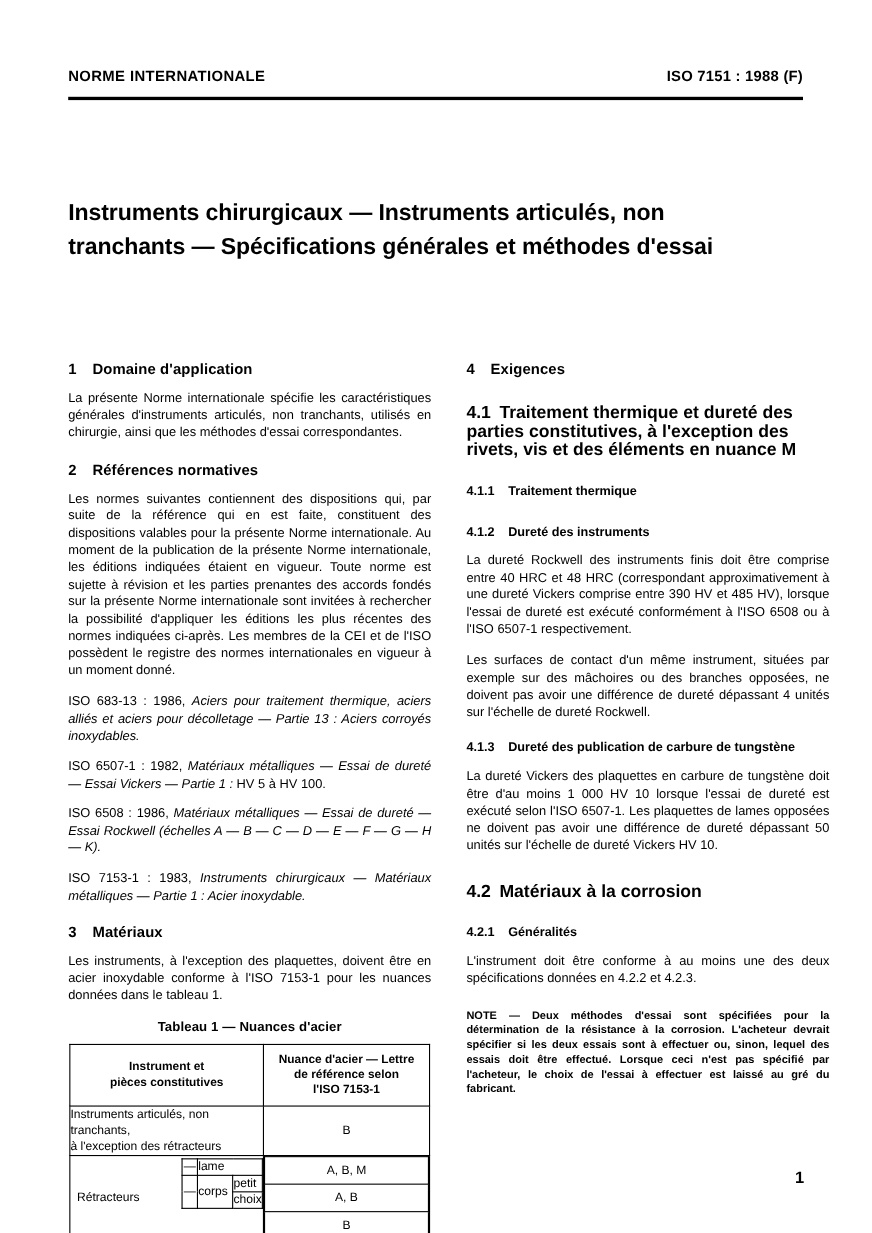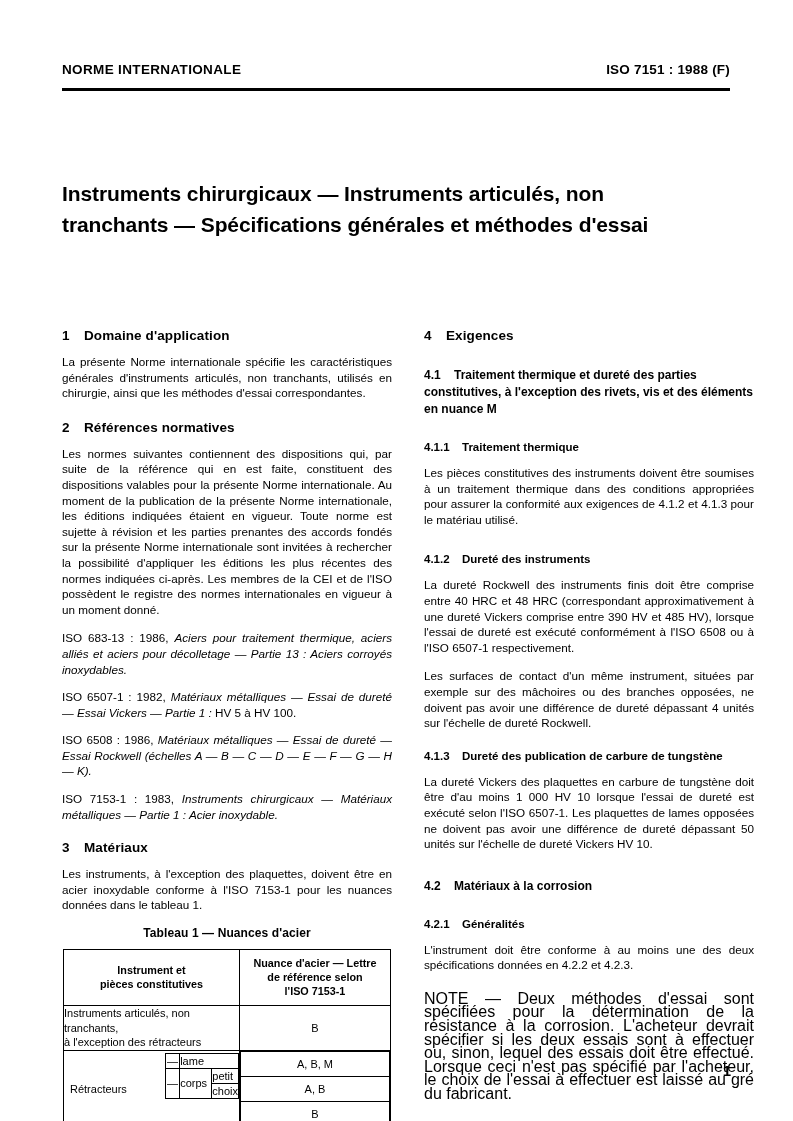--- a/index.html
+++ b/index.html
@@ -74,21 +74,21 @@
 
   h2.sec {
     font-size: 13.5px;
     font-weight: bold;
     margin: 0 0 11px 0;
     letter-spacing: 0.1px;
   }
   h2.sec .num { display: inline-block; min-width: 22px; }
 
   h3.subsec {
-    font-size: 12px;
+    font-size: 16px;
     font-weight: bold;
     margin: 0 0 10px 0;
     line-height: 17px;
   }
   h3.subsec .num { display: inline-block; min-width: 30px; }
 
   h4.subsubsec {
     font-size: 11.5px;
     font-weight: bold;
     margin: 0 0 12px 0;
@@ -104,24 +104,25 @@
   }
   p.ref {
     font-size: 11.7px;
     line-height: 15.6px;
     margin: 0 0 12px 0;
     text-align: justify;
   }
   p.ref i { font-style: italic; }
 
   p.note {
-    font-size: 16px;
+    font-size: 10px;
     line-height: 13.6px;
     margin: 0;
     text-align: justify;
+    font-weight: bold;
   }
 
   .gap-s { height: 6px; }
   .gap-m { height: 13px; }
 
   
   .table-caption {
     font-size: 12px;
     font-weight: bold;
     text-align: center;
@@ -300,21 +301,20 @@
 
     <h3 class="subsec">
       <span class="num">4.1</span><span>Traitement thermique et dureté des parties constitutives, à l'exception des rivets, vis et des éléments en nuance M</span>
     </h3>
 
     <div class="gap-m"></div>
 
     <h4 class="subsubsec">
       <span class="num">4.1.1</span><span>Traitement thermique</span>
     </h4>
-    <p class="body">Les pièces constitutives des instruments doivent être soumises à un traitement thermique dans des conditions appropriées pour assurer la conformité aux exigences de 4.1.2 et 4.1.3 pour le matériau utilisé.</p>
 
     <div class="gap-m"></div>
 
     <h4 class="subsubsec">
       <span class="num">4.1.2</span><span>Dureté des instruments</span>
     </h4>
     <p class="body">La dureté Rockwell des instruments finis doit être comprise entre 40 HRC et 48 HRC (correspondant approximativement à une dureté Vickers comprise entre 390 HV et 485 HV), lorsque l'essai de dureté est exécuté conformément à l'ISO 6508 ou à l'ISO 6507-1 respectivement.</p>
     <p class="body">Les surfaces de contact d'un même instrument, situées par exemple sur des mâchoires ou des branches opposées, ne doivent pas avoir une différence de dureté dépassant 4 unités sur l'échelle de dureté Rockwell.</p>
 
     <div class="gap-s"></div>

